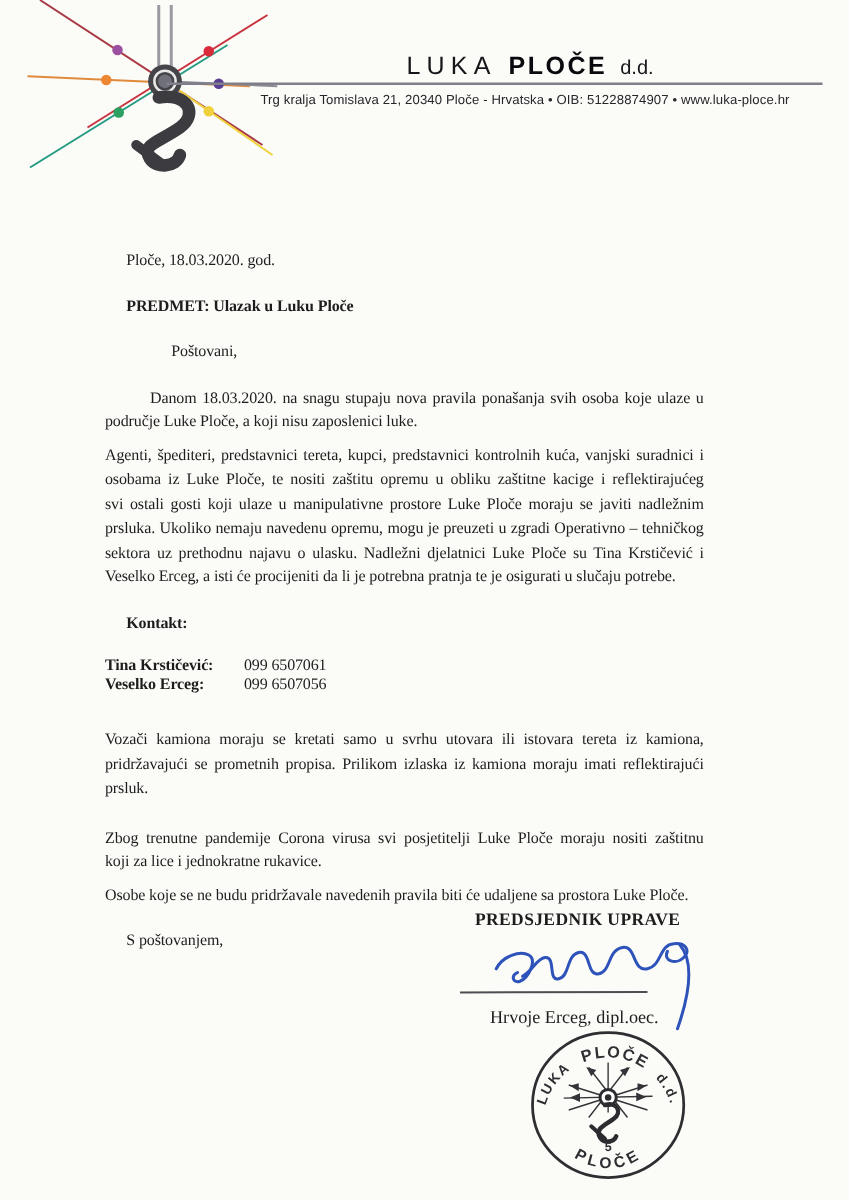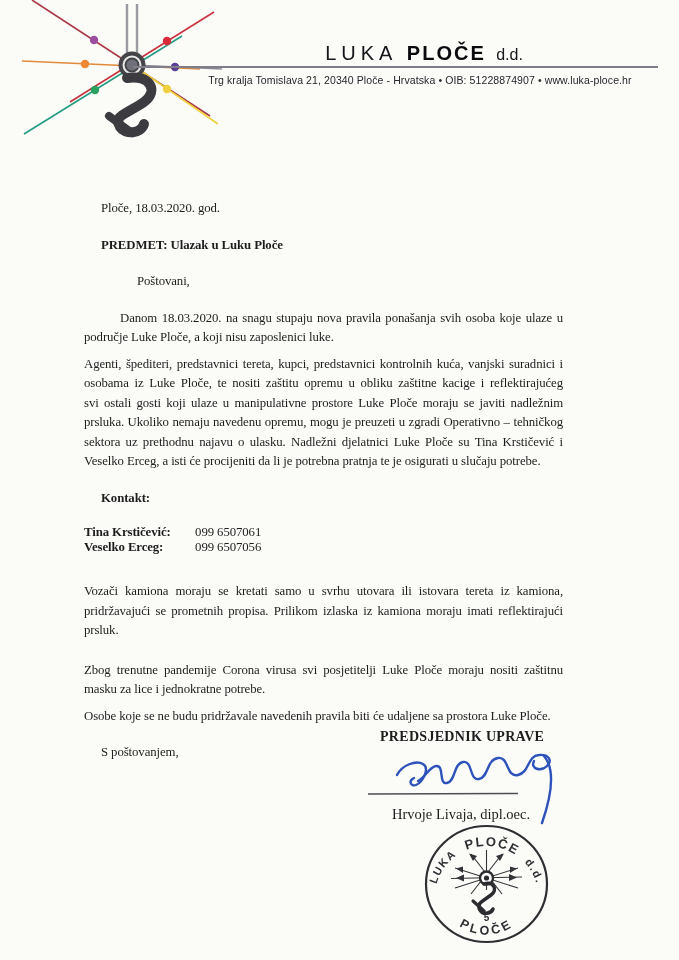--- a/index.html
+++ b/index.html
@@ -144,41 +144,41 @@
       </div>
     </div>
 
     <div class="para-drivers">
         <div class="jline">Vozači kamiona moraju se kretati samo u svrhu utovara ili istovara tereta iz kamiona,</div>
         <div class="jline">pridržavajući se prometnih propisa. Prilikom izlaska iz kamiona moraju imati reflektirajući</div>
         <div class="jline last">prsluk.</div>
       </div>
     <div class="para-corona">
         <div class="jline">Zbog trenutne pandemije Corona virusa svi posjetitelji Luke Ploče moraju nositi zaštitnu</div>
-        <div class="jline last">masku za lice i jednokratne potrebe.</div>
+        <div class="jline last">koji za lice i jednokratne rukavice.</div>
       </div>
     <div class="para-warning">
         <div class="jline last">Osobe koje se ne budu pridržavale navedenih pravila biti će udaljene sa prostora Luke Ploče.</div>
       </div>
 
     <p class="closing">S poštovanjem,</p>
   </div>
 
   <div class="president-title">PREDSJEDNIK UPRAVE</div>
 
   <svg class="signature-svg" viewBox="0 0 220 85" aria-hidden="true">
     <line x1="8" y1="49" x2="158" y2="48.5" stroke="#4e4e52" stroke-width="1.6"></line>
     <g stroke="#2d52b9" stroke-width="2.4" fill="none" stroke-linecap="round" stroke-linejoin="round">
       <path d="M 37 30 C 42 20 56 15 63 19 C 70 23 63 37 56 40 C 51 42 48 36 54 33"></path>
       <path d="M 58 36 C 66 32 69 22 76 21 C 85 20 78 40 87 38 C 96 36 93 19 103 17 C 113 15 109 36 119 34 C 129 32 126 15 138 13 C 149 11 146 33 158 30 C 170 27 167 11 179 10 C 188 9 193 15 187 21 C 181 27 170 24 174 16"></path>
       <path d="M 184 11 C 196 25 191 52 182 78"></path>
     </g>
   </svg>
 
-  <div class="signer-name">Hrvoje Livaja, dipl.oec.</div>
+  <div class="signer-name">Hrvoje Erceg, dipl.oec.</div>
 
   <svg class="stamp" viewBox="0 0 131 126" aria-hidden="true">
     <defs>
       <path id="arcT" d="M 13.5 76 A 52 52 0 0 1 117.5 76" fill="none"></path>
       <path id="arcB" d="M 21.5 82 A 47 47 0 0 0 109.5 82" fill="none"></path>
     </defs>
     <ellipse cx="65.5" cy="62" rx="60.5" ry="58" fill="none" stroke="#2f2f33" stroke-width="2.2"></ellipse>
 
     <text text-anchor="middle" font-family="Liberation Sans, sans-serif" fill="#2f2f33" letter-spacing="1.5">
       <textPath href="#arcT" startOffset="50%">

